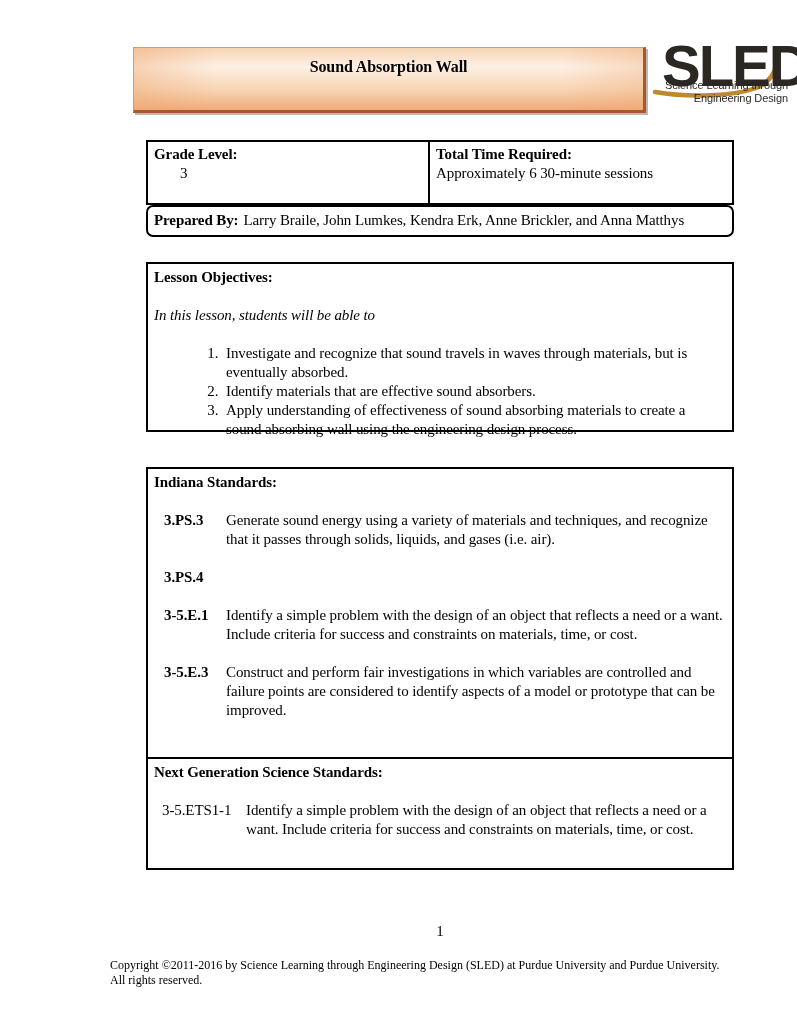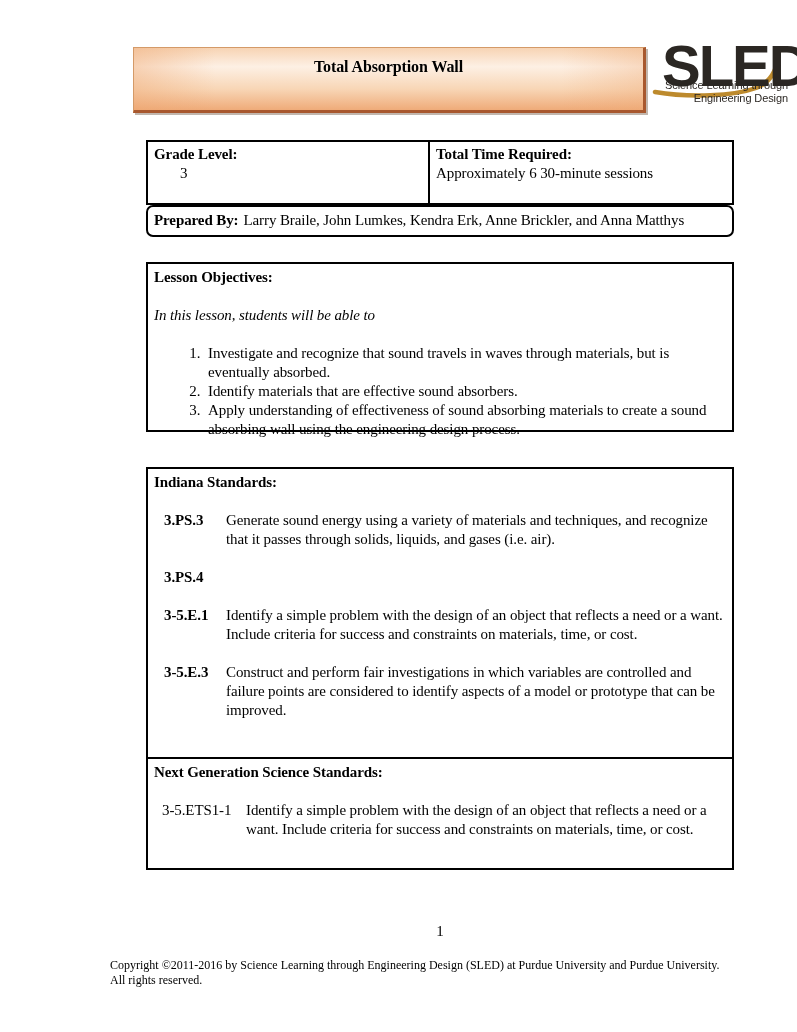--- a/index.html
+++ b/index.html
@@ -71,41 +71,41 @@
   .cell-grade { width: 282px; border-right: 2px solid #000; }
   .cell-time { flex: 1; }
   .grade-value { padding-left: 26px; }
   
   .prepared-box { top: 205px; height: 32px; border-radius: 7px; }
   .label-inline { margin-right: 5px; }
   
   .objectives-box { top: 262px; height: 170px; }
   .intro-italic { font-style: italic; }
   .obj-list { margin: 0; padding: 0 4px 0 50px; }
-  .obj-list li { padding-left: 4px; }
+  .obj-list li { padding-left: 4px; margin-left: 18px; }
   
   .indiana-box { top: 467px; height: 292px; }
   .ngss-box { top: 757px; height: 113px; }
   .std-row { display: flex; margin: 0 0 19px 10px; }
   .std-row:last-child { margin-bottom: 0; }
   .std-code { flex: none; width: 62px; font-weight: bold; }
   .std-text { flex: 1; padding-right: 2px; }
   .ngss-box .std-row { margin-left: 8px; }
   .ngss-box .std-code { width: 84px; font-weight: normal; font-family: Liberation Serif, serif; }
   
   .page-number { position: absolute; left: 146px; top: 922px; width: 588px; text-align: center; }
   .copyright { position: absolute; left: 110px; top: 958px; width: 662px; font-size: 12px; line-height: 14.5px; letter-spacing: 0; }
 </style>
 </head>
 <body>
 
 <div class="page">
 
   <div class="banner">
-    <div class="banner-title">Total Absorption Wall</div>
+    <div class="banner-title">Sound Absorption Wall</div>
   </div>
 
   <div class="logo">
     <svg class="logo-swoosh" viewBox="0 0 138 72" xmlns="http://www.w3.org/2000/svg">
       <path d="M3,46 C38,52 82,50 104,42 C120,36 126,21 127,5" fill="none" stroke="var(--logo-gold)" stroke-width="4.5" stroke-linecap="round"></path>
     </svg>
     <div class="logo-word">SLED</div>
     <div class="logo-tagline">
       <div>Science Learning through</div>
       <div>Engineering Design</div>

